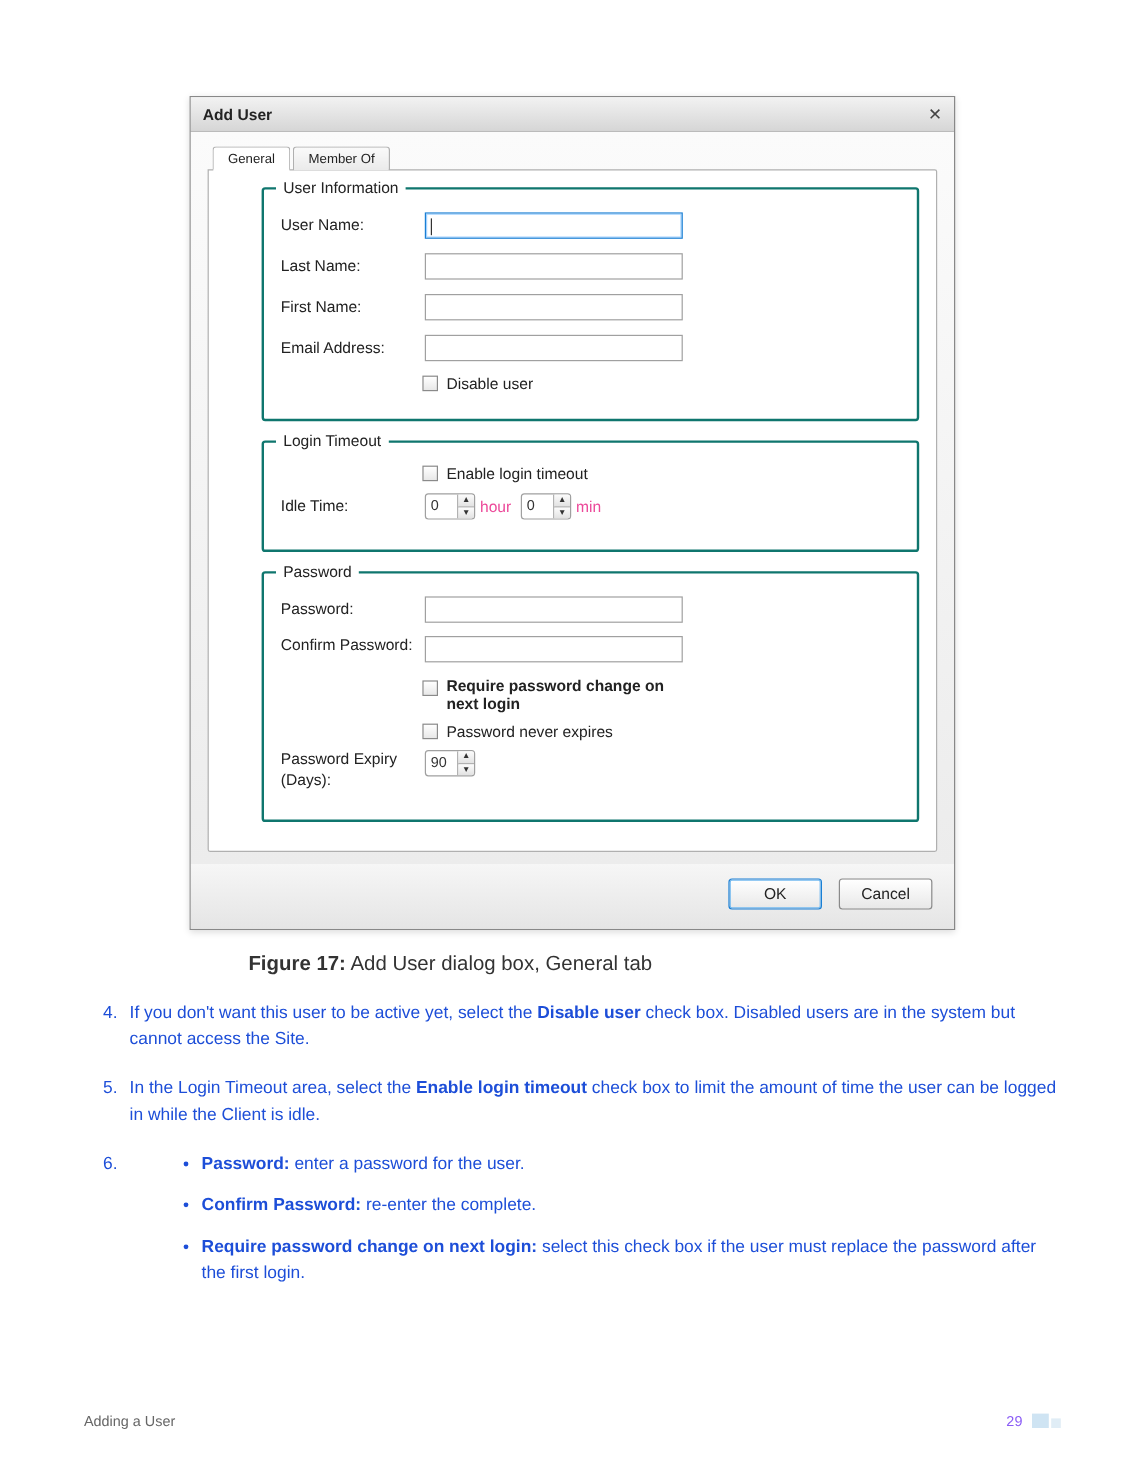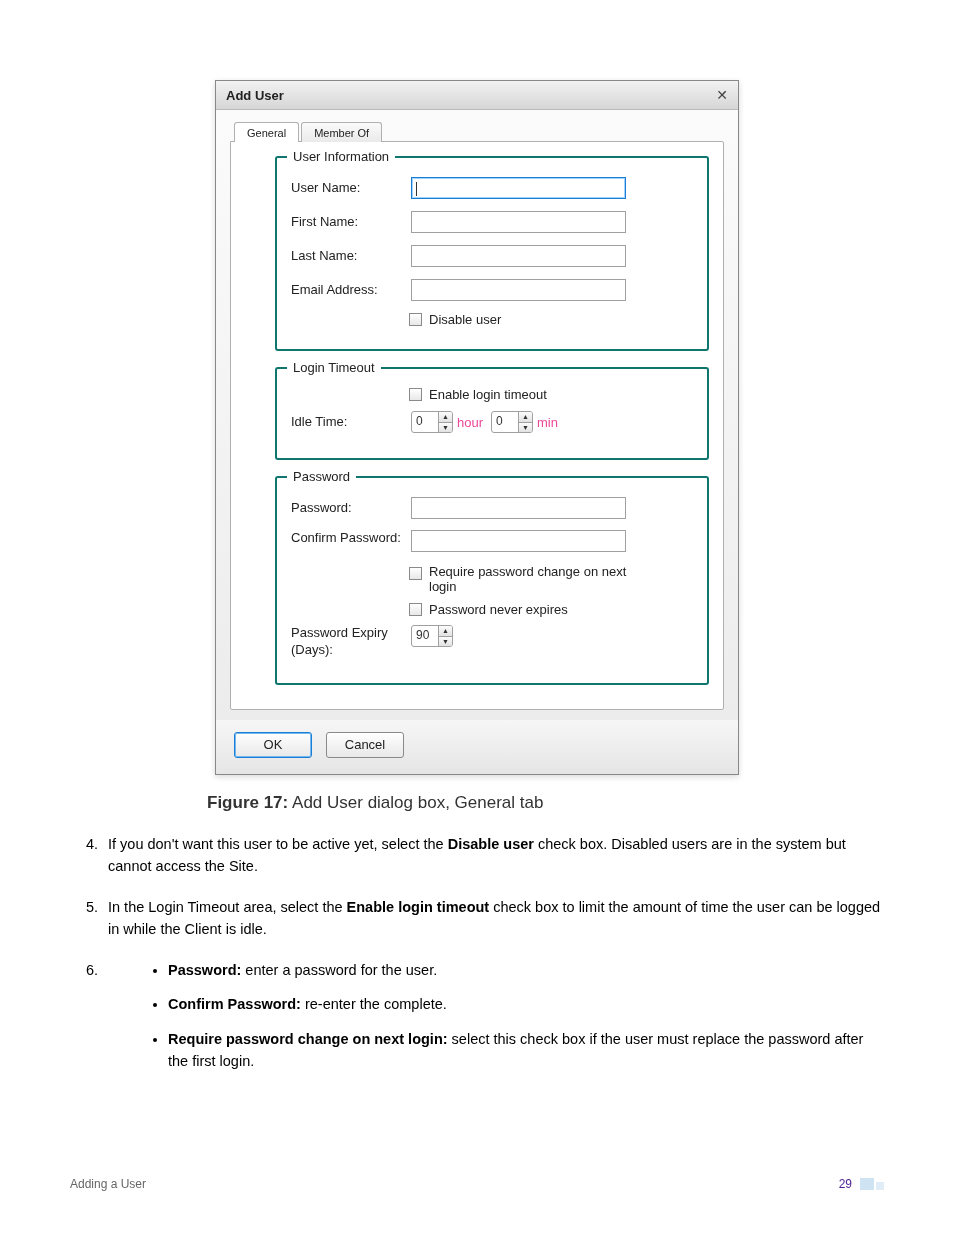--- a/index.html
+++ b/index.html
@@ -14,21 +14,21 @@
   .page {
     width: 954px;
     min-height: 1235px;
     position: relative;
     box-sizing: border-box;
     padding: 80px 70px 40px 70px;
   }
 
   
   .dialog {
-    width: 524px;
+    width: 638px;
     margin: 0 auto 18px auto;
     border: 1px solid #888;
     box-shadow: 0 2px 6px rgba(0,0,0,0.15);
     background: #f4f4f4;
     box-sizing: border-box;
   }
   .titlebar {
     display: flex;
     align-items: center;
     justify-content: space-between;
@@ -207,21 +207,21 @@
   .unit-label {
     font-size: 13px;
     margin: 0 8px 0 4px;
     color: #ec4899;
   }
   .spinner-group { display: flex; align-items: center; }
 
   
   .button-bar {
     display: flex;
-    justify-content: flex-start;
+    justify-content: flex-end;
     gap: 14px;
     padding: 12px 18px 16px 18px;
     background: linear-gradient(to bottom,#f6f6f6,#e5e5e5);
   }
   .btn {
     min-width: 78px;
     height: 26px;
     border: 1px solid #8a8a8a;
     border-radius: 3px;
     background: linear-gradient(to bottom,#ffffff,#e8e8e8);
@@ -242,21 +242,21 @@
   .figure-caption {
     width: 540px;
     margin: 0 auto 20px auto;
     font-size: 17px;
     color: #333;
   }
   .figure-caption .fig-label { font-weight: bold; }
 
   .instructions {
     font-size: 14.5px;
-    color: #000000;
+    color: #1d4ed8;
     line-height: 1.55;
     margin-top: 10px;
   }
   .instructions ol {
     margin: 0;
     padding-left: 32px;
   }
   .instructions ol > li {
     margin-bottom: 18px;
     padding-left: 6px;
@@ -281,21 +281,21 @@
     justify-content: space-between;
     align-items: center;
     font-size: 12px;
     color: #666;
   }
   .footer-right {
     display: flex;
     align-items: center;
     gap: 8px;
   }
-  .page-number { color: #4c1d95; font-size: 12px; }
+  .page-number { color: #8b5cf6; font-size: 12px; }
   .footer-deco {
     display: inline-flex;
     gap: 2px;
     align-items: flex-end;
   }
   .footer-deco span {
     display: inline-block;
     background: #cfe4f3;
   }
   .footer-deco .sq1 { width: 14px; height: 12px; }
@@ -323,27 +323,27 @@
         <div class="group">
           <span class="group-legend">User Information</span>
 
           <div class="form-row">
             <div class="form-label">User Name:</div>
             <div class="form-field">
               <div class="text-input focussed"><span class="text-cursor"></span></div>
             </div>
           </div>
           <div class="form-row">
-            <div class="form-label">First Name:</div>
+            <div class="form-label">Last Name:</div>
             <div class="form-field">
                 <div class="text-input"></div>
               </div>
           </div>
           <div class="form-row">
-            <div class="form-label">Last Name:</div>
+            <div class="form-label">First Name:</div>
             <div class="form-field">
                 <div class="text-input"></div>
               </div>
           </div>
           <div class="form-row">
             <div class="form-label">Email Address:</div>
             <div class="form-field">
                 <div class="text-input"></div>
               </div>
           </div>
@@ -396,21 +396,21 @@
           </div>
           <div class="form-row tall">
             <div class="form-label">Confirm Password:</div>
             <div class="form-field">
                 <div class="text-input"></div>
               </div>
           </div>
 
           <div class="check-row" style="align-items:flex-start;">
             <span class="checkbox" style="margin-top:3px;"></span>
-            <span style="max-width:210px;">Require password change on next login</span>
+            <span style="max-width:210px;font-weight:bold;">Require password change on next login</span>
           </div>
           <div class="check-row">
             <span class="checkbox"></span>
             <span>Password never expires</span>
           </div>
 
           <div class="form-row tall">
             <div class="form-label">Password Expiry (Days):</div>
             <div class="form-field">
               <span class="spinner-box">

